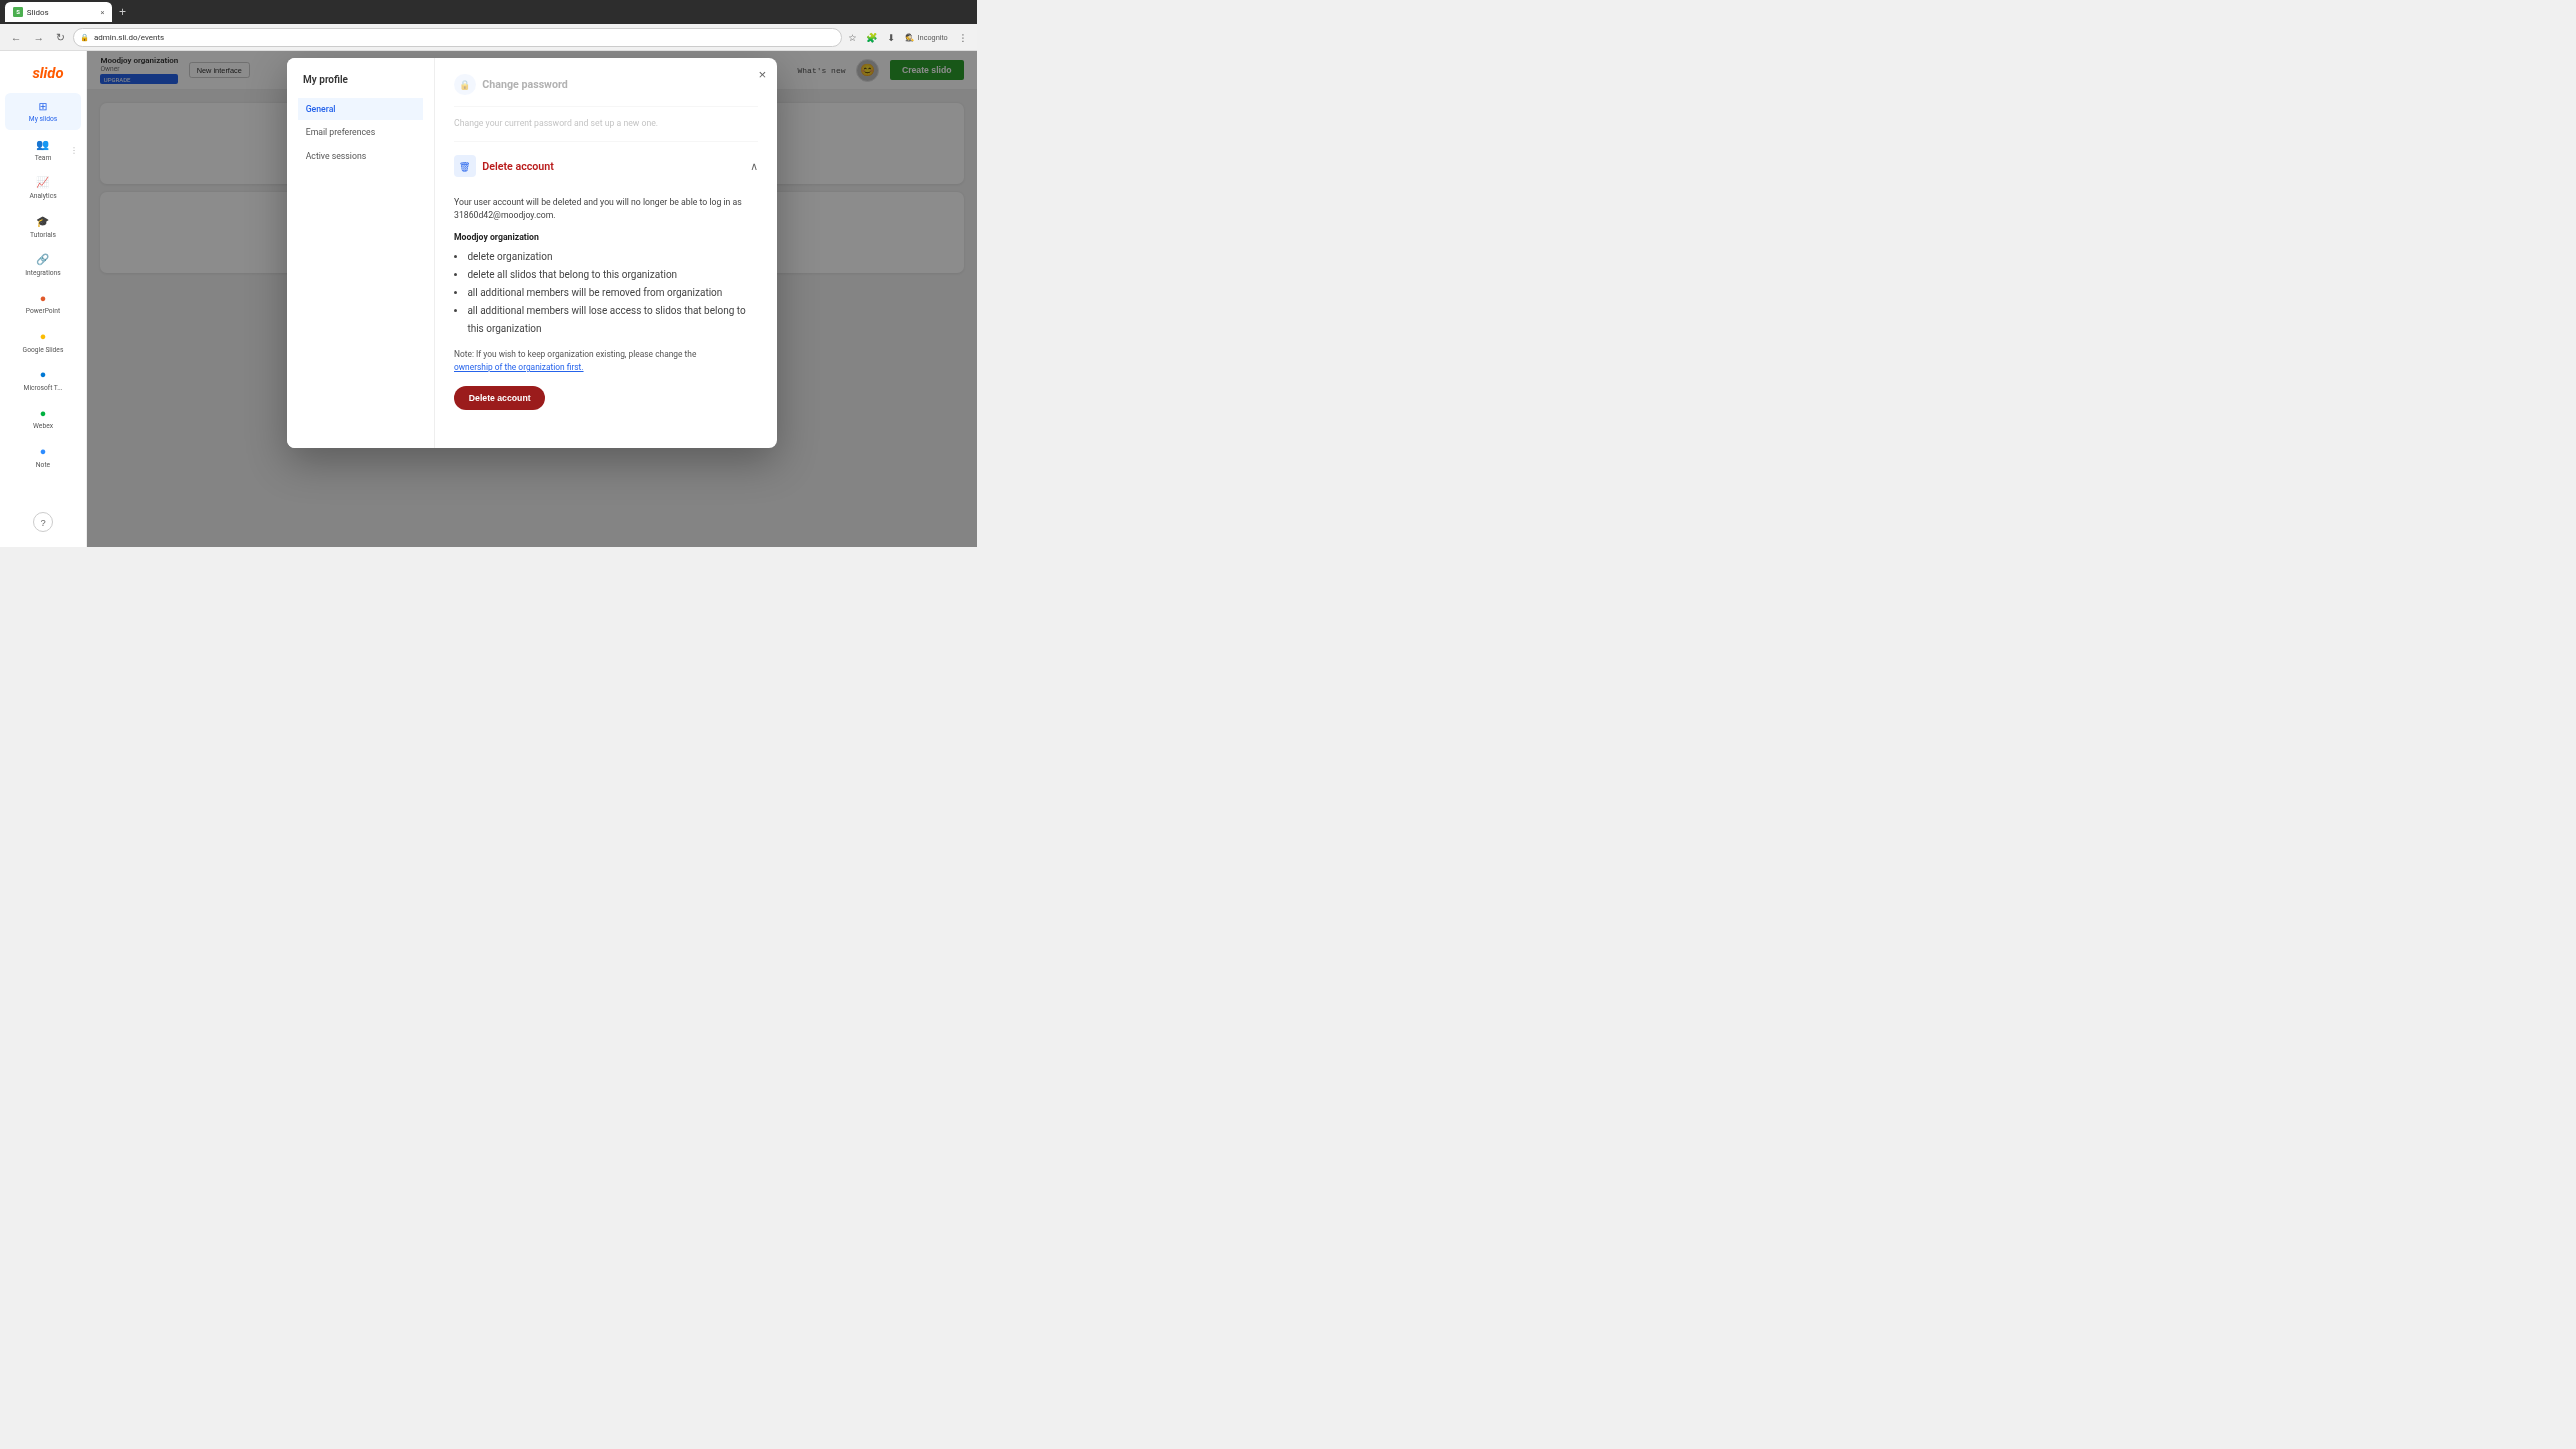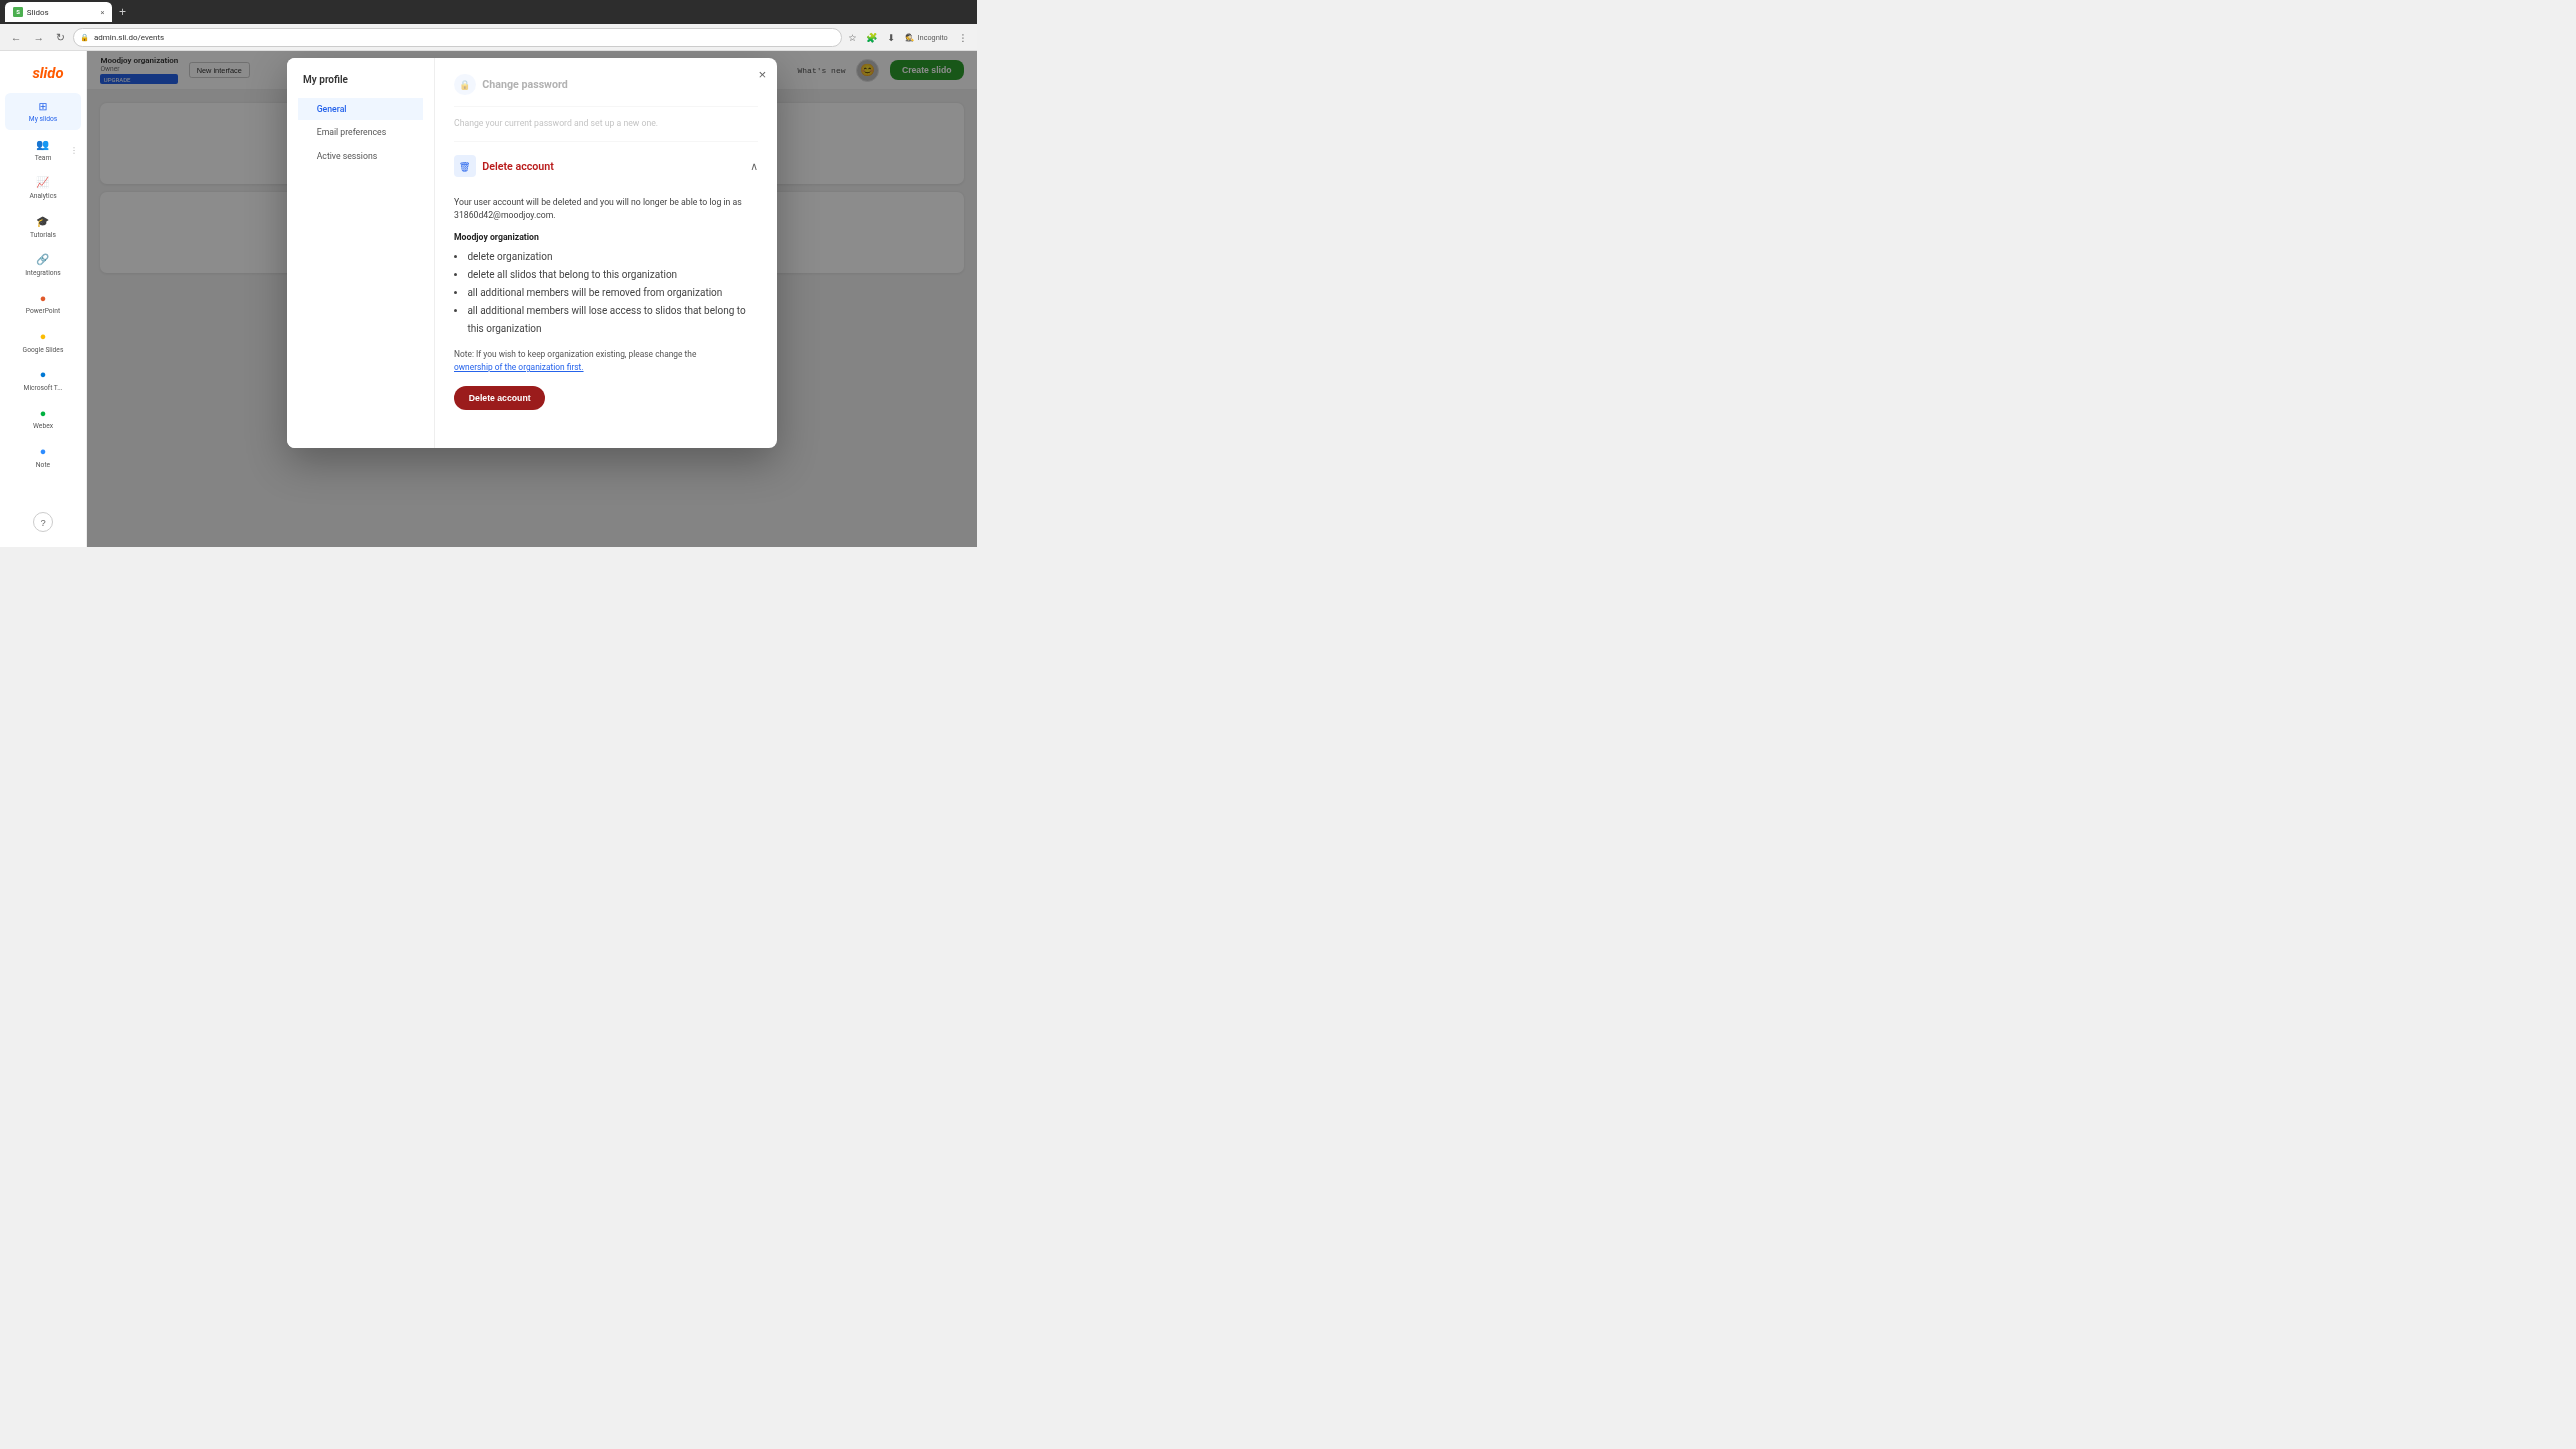--- a/index.html
+++ b/index.html
@@ -272,21 +272,21 @@
       background: #c0c0c0;
       display: flex;
       align-items: center;
       justify-content: center;
     }
     .create-slido-btn {
       background: #2d9e2d;
       color: white;
       border: none;
       padding: 5.4px 12px;
-      border-radius: 8px;
+      border-radius: 2px;
       font-size: 8.7px;
       font-weight: 600;
       cursor: pointer;
     }
 
     
     .page-content {
       padding: 13.4px;
       background: #f0f0f0;
       height: calc(100% - 39px);
@@ -327,21 +327,21 @@
       flex-shrink: 0;
     }
     .modal-sidebar-title {
       font-size: 10px;
       font-weight: 600;
       color: #333;
       margin-bottom: 13.4px;
       padding-left: 5.4px;
     }
     .modal-nav-item {
-      padding: 6px 19px;
+      padding: 6px 8px;
       border-radius: 0;
       font-size: 8.7px;
       color: #555;
       cursor: pointer;
       margin-bottom: 1.3px;
     }
     .modal-nav-item.active {
       color: #2563eb;
       background: #eff6ff;
       font-weight: 500;

